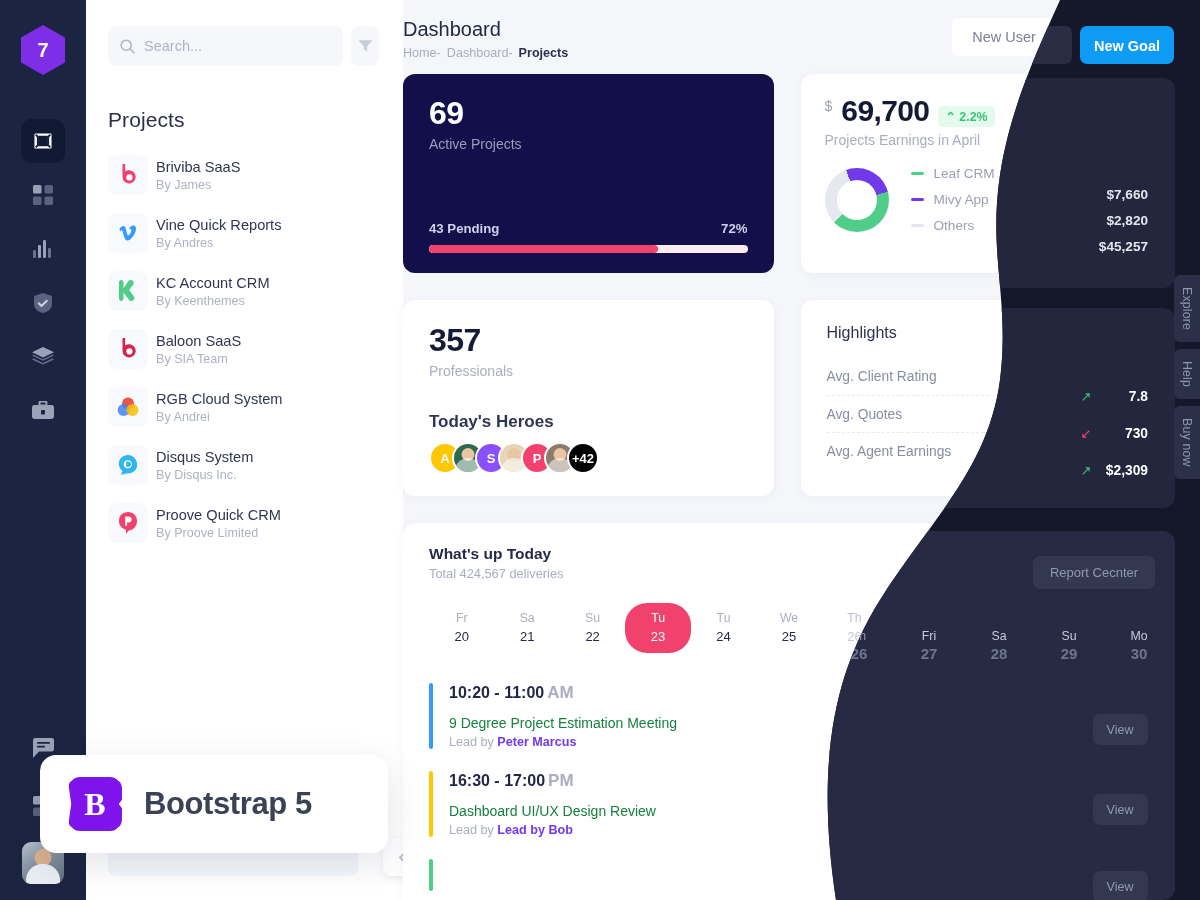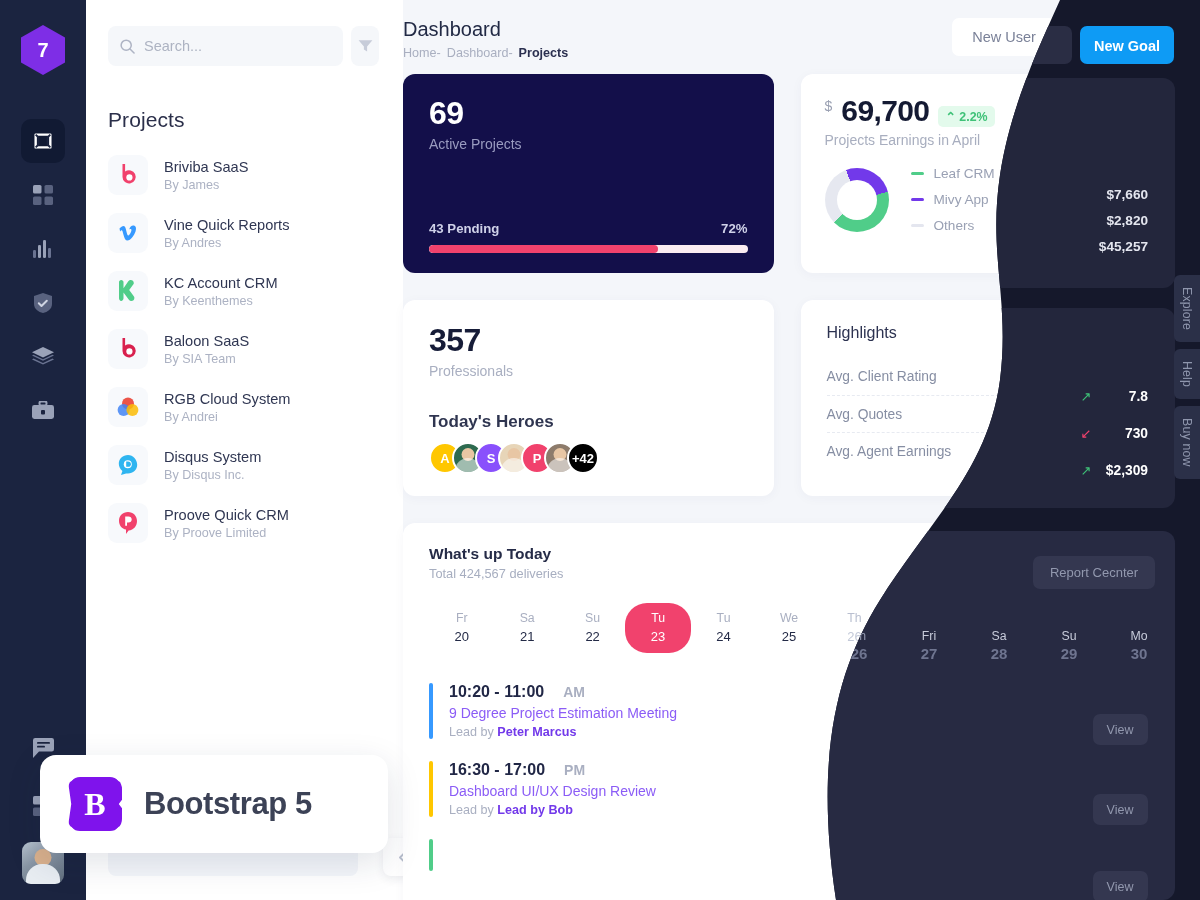--- a/index.html
+++ b/index.html
@@ -62,21 +62,21 @@
   }
   .search-box input::placeholder { color: #adb3c2; }
   .filter-btn {
     width:38px; height:40px; background:#f5f7fa; border-radius:8px;
     display:flex; align-items:center; justify-content:center;
   }
   .panel-title {
     font-size: 21px; color:#2b2f4a; font-weight: 400; padding: 42px 0 0 22px; letter-spacing:.1px;
   }
   .proj-list { padding: 14px 0 0 22px; }
-  .proj-item { display:flex; align-items:center; gap:16px; padding: 9px 0; }
+  .proj-item { display:flex; align-items:center; gap:8px; padding: 9px 0; }
   .proj-logo {
     width: 40px; height: 40px; border-radius: 9px; background:#f7f9fc;
     display:flex; align-items:center; justify-content:center; flex:0 0 40px;
   }
   .proj-name { font-size: 14.6px; color:#2f3652; font-weight:400; line-height:1.25; }
   .proj-by { font-size: 12.6px; color:#acb2c3; margin-top: 2px; }
 
   .docs-bar {
     position:absolute; left: 22px; bottom: 24px; width: 250px; height: 38px;
     background:#f4f6fa; border-radius: 8px; display:flex; align-items:flex-start;
@@ -172,22 +172,22 @@
   .day .dn { font-size:13px; color:#232a46; font-weight:normal; margin-top:4px;}
   .day.sel { background:#f1426d; }
   .day.sel .dw, .day.sel .dn { color:#fff; }
   .day.dim .dw { color:#b9bfd0; }
   .day.dim .dn { color:#c3c9d8; }
 
   .events { margin-top: 22px; }
   .event { display:flex; align-items:center; padding: 8px 0 14px 0; }
   .ev-bar { width:4px; border-radius:3px; align-self:stretch; margin-right:16px; }
   .ev-time { font-size:16px; font-weight:bold; color:#212746; }
-  .ev-ampm { font-size:14px; color:#a9afc1; font-weight:bold; margin-left:19px; }
-  .ev-name { font-size:14px; color:#8b5cf6; margin-top:4px; }
+  .ev-ampm { font-size:17px; color:#a9afc1; font-weight:bold; margin-left:3px; }
+  .ev-name { font-size:14px; color:#15803d; margin-top:12px; }
   .ev-lead { font-size:12.6px; color:#a9afc1; margin-top:4px; }
   .ev-lead b { color:#7239ea; }
   .view-btn {
     margin-left:auto; background:#f4f6fa; border:none; border-radius:7px;
     height: 32px; padding: 0 18px; color:#9aa1b4; font-size:13px;
     font-family:"Liberation Sans", sans-serif;
   }
 
   
   #dark-reveal {

